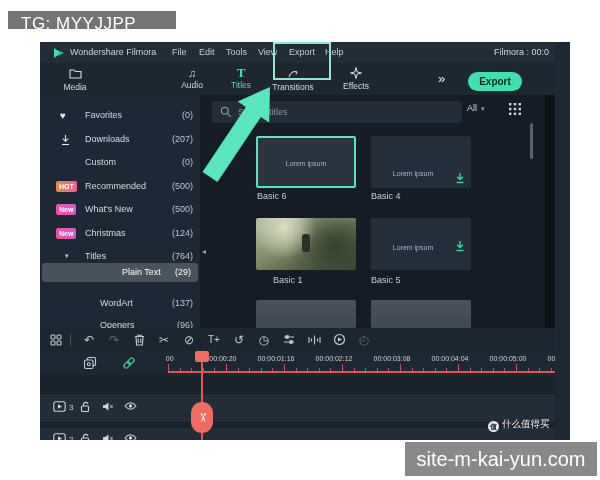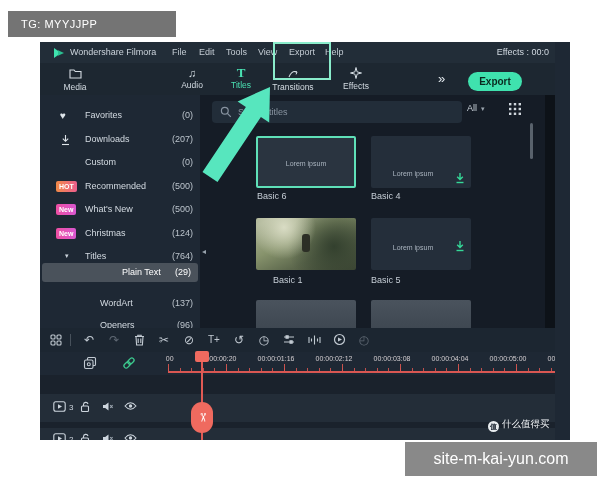--- a/index.html
+++ b/index.html
@@ -1,24 +1,24 @@
 <!DOCTYPE html>
 <html><head>
 <meta charset="utf-8">
 <style>
   * { margin:0; padding:0; box-sizing:border-box; }
   html,body { width:600px; height:480px; }
   body { font-family:"Liberation Sans", sans-serif; background:#ffffff; position:relative; overflow:hidden; }
   .stage { position:absolute; left:0; top:0; width:600px; height:480px; background:#fff; }
 
   
-  .tg-badge { position:absolute; left:8px; top:11px; width:168px; height:26px; background:#747474;
-    color:#fff; font-size:11px; line-height:26px; padding-left:13px; letter-spacing:.5px; }
+  .tg-badge { position:absolute; left:8px; top:11px; width:168px; height:18px; background:#747474;
+    color:#fff; font-size:17px; line-height:26px; padding-left:13px; letter-spacing:.5px; }
   .site-badge { position:absolute; left:405px; top:442px; width:192px; height:34px; background:#898989;
-    color:#fff; font-size:16px; line-height:34px; text-align:center; }
+    color:#fff; font-size:20px; line-height:34px; text-align:center; }
 
   
   .app { position:absolute; left:40px; top:42px; width:530px; height:398px; background:#1e2834; overflow:hidden;
     color:#cdd5dd; }
 
   
   .menubar { position:absolute; left:0; top:0; width:515px; height:21px; background:#222d38; }
   .logo { position:absolute; left:13px; top:5px; width:12px; height:12px; }
   .brand { position:absolute; left:30px; top:5px; font-size:9px; color:#ccd4dc; }
   .menu-item { position:absolute; top:5px; font-size:9px; color:#c3cbd3; cursor:default; }
@@ -133,21 +133,21 @@
         <path d="M1 1 L8 6 L1 11 Z" fill="#3fe2ae"></path>
           <path d="M5 3.2 L11 6 L5 8.8 Z" fill="#2bbf92"></path>
       </svg>
       <span class="brand">Wondershare Filmora</span>
       <span class="menu-item m0">File</span>
       <span class="menu-item m1">Edit</span>
       <span class="menu-item m2">Tools</span>
       <span class="menu-item m3">View</span>
       <span class="menu-item m4">Export</span>
       <span class="menu-item m5">Help</span>
-      <span class="proj-title">Effects : 00:0</span>
+      <span class="proj-title">Filmora : 00:0</span>
     </div>
 
     <div class="tabbar">
       <div class="tab t0">
         <span class="ticon">
           <svg width="13" height="11" viewBox="0 0 13 11" style="margin:2px auto 0;">
               <path d="M1 2h4l1.3 1.5H12V10H1z" fill="none" stroke="#d3dbe2" stroke-width="1.1"></path>
             </svg>
         </span>
         <span>Media</span>

